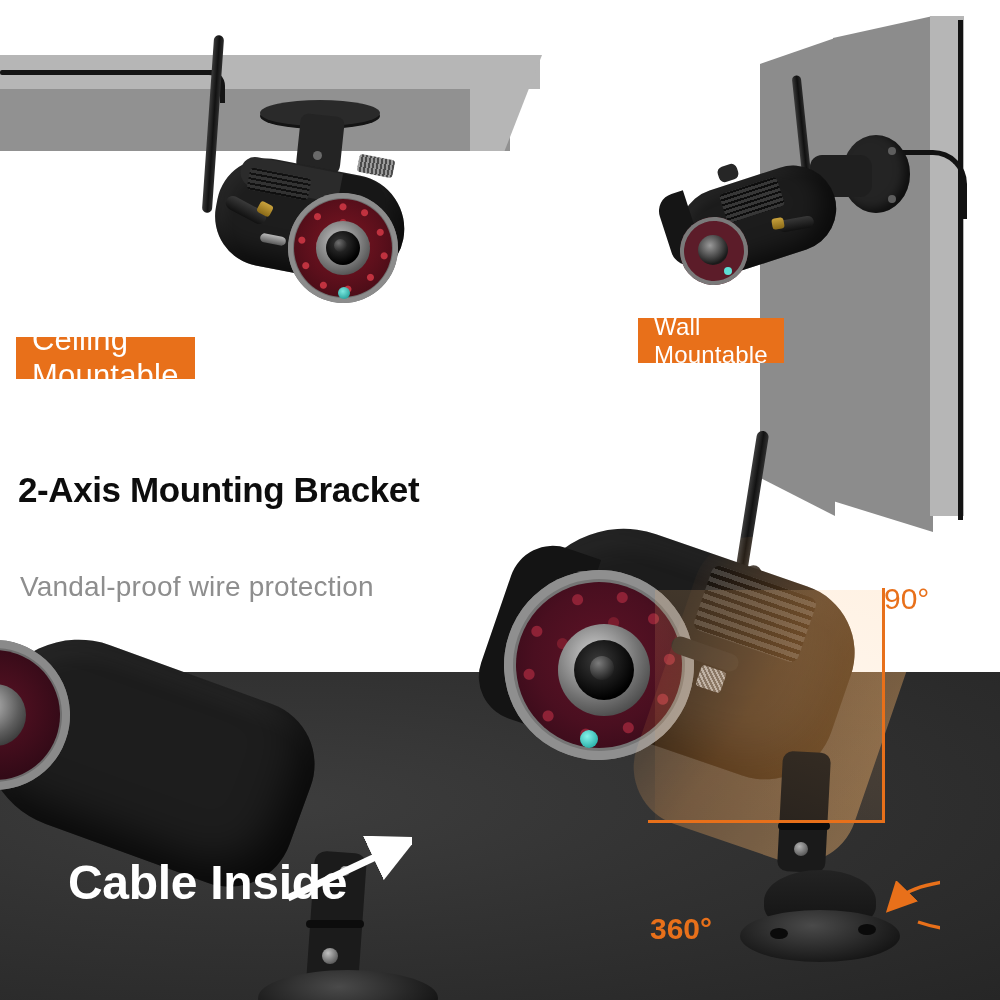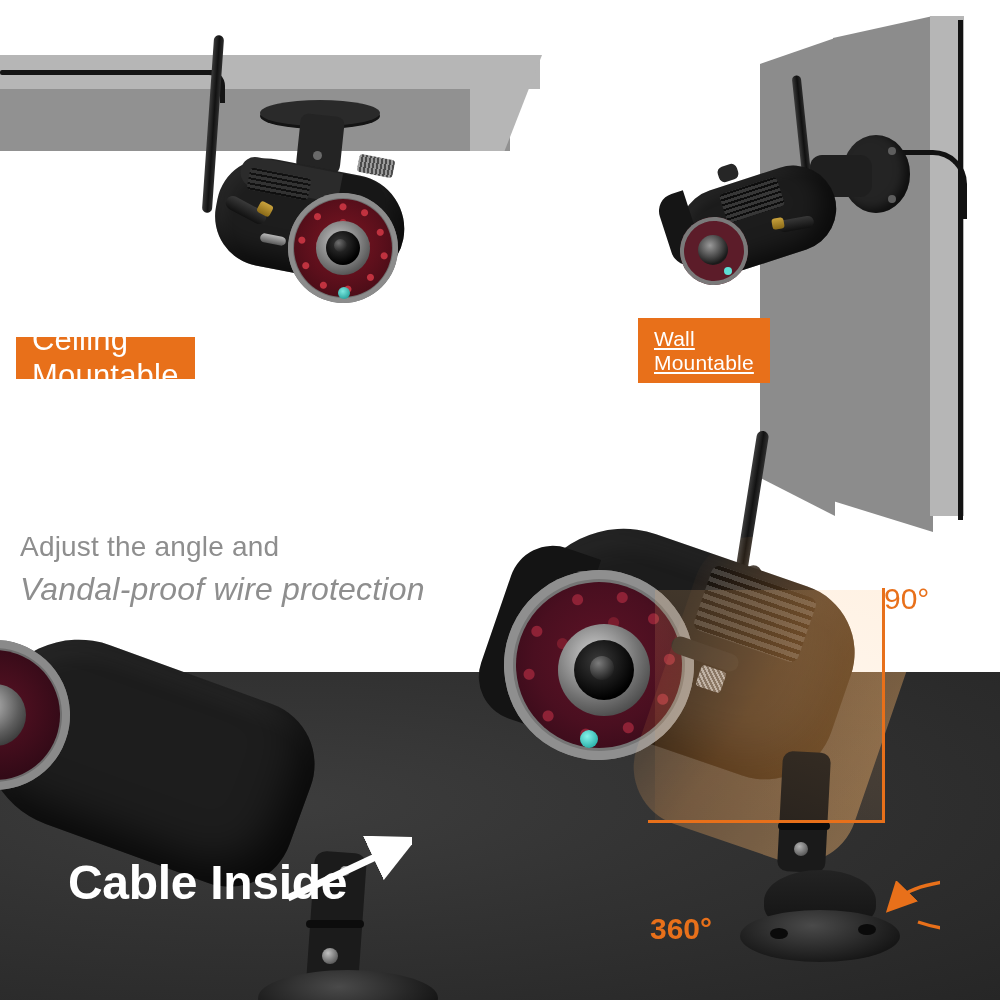--- a/index.html
+++ b/index.html
@@ -117,27 +117,27 @@
       background:linear-gradient(to bottom,#383838,#101010);transform:rotate(-10deg);}
   .c2-ant-gold{left:112px;top:93px;width:12px;height:11px;border-radius:3px;
       background:linear-gradient(to bottom,#c9a23c,#8a6a18);transform:rotate(-10deg);}
   .c2-tab{left:58px;top:40px;width:20px;height:16px;border-radius:6px;background:#262626;
       transform:rotate(-18deg);}
 
   
   .banner{background:#e8701a;color:#fff;display:flex;align-items:center;
       font-weight:400;letter-spacing:.2px;}
   .banner-ceiling{left:16px;top:337px;height:42px;padding:0 16px;font-size:31px;}
-  .banner-wall{left:638px;top:318px;height:45px;padding:10px 16px;font-size:21px;text-decoration:underline;}
+  .banner-wall{left:638px;top:318px;height:45px;padding:0 16px;font-size:24px;}
 
   
   .headline{left:18px;top:470px;font-size:35px;font-weight:bold;color:#0d0d0d;
       letter-spacing:-.4px;}
   .sub1{left:20px;top:531px;font-size:28px;color:#8e8e8e;letter-spacing:.2px;}
-  .sub2{left:20px;top:571px;font-size:32px;color:#8e8e8e;letter-spacing:.2px;font-style:italic;}
+  .sub2{left:20px;top:571px;font-size:28px;color:#8e8e8e;letter-spacing:.2px;}
 
   
   .dark-panel{left:0;top:672px;width:1000px;height:328px;
       background:radial-gradient(ellipse at 28% 40%,#3d3d3d 0%,#323232 45%,#262626 100%);}
 
   
   .cam3{left:480px;top:430px;width:520px;height:570px;}
   .c3-ant{left:265px;top:0px;width:12px;height:160px;border-radius:7px;
       background:linear-gradient(to right,#3e3e3e,#121212 55%,#303030);transform:rotate(9deg);}
   .c3-ant-base{left:243px;top:140px;width:40px;height:18px;border-radius:8px;
@@ -302,21 +302,21 @@
       <div class="abs c2-photo"></div>
       <div class="abs c2-ant-base"></div>
       <div class="abs c2-ant-gold"></div>
     </div>
 
     <div class="abs banner banner-wall">
       <span>Wall Mountable</span>
     </div>
   </div>
 
-  <div class="abs sub1">Adjust the angle and</div>
+  <div class="abs headline">2-Axis Mounting Bracket</div>
   <div class="abs sub2">Vandal-proof wire protection</div>
 
   <div class="abs dark-panel"></div>
 
   <div class="abs cam3">
     <div class="abs c3-ant"></div>
     <div class="abs c3-ant-base"></div>
     <div class="abs c3-body"></div>
     <div class="abs c3-vents"></div>
     <div class="abs c3-hood"></div>

